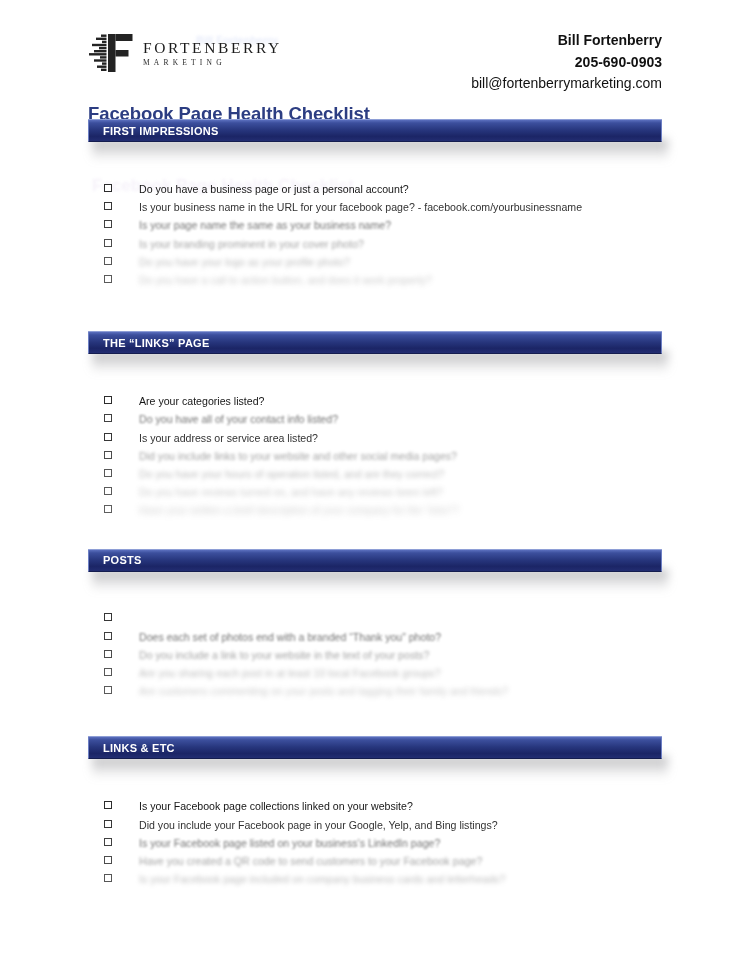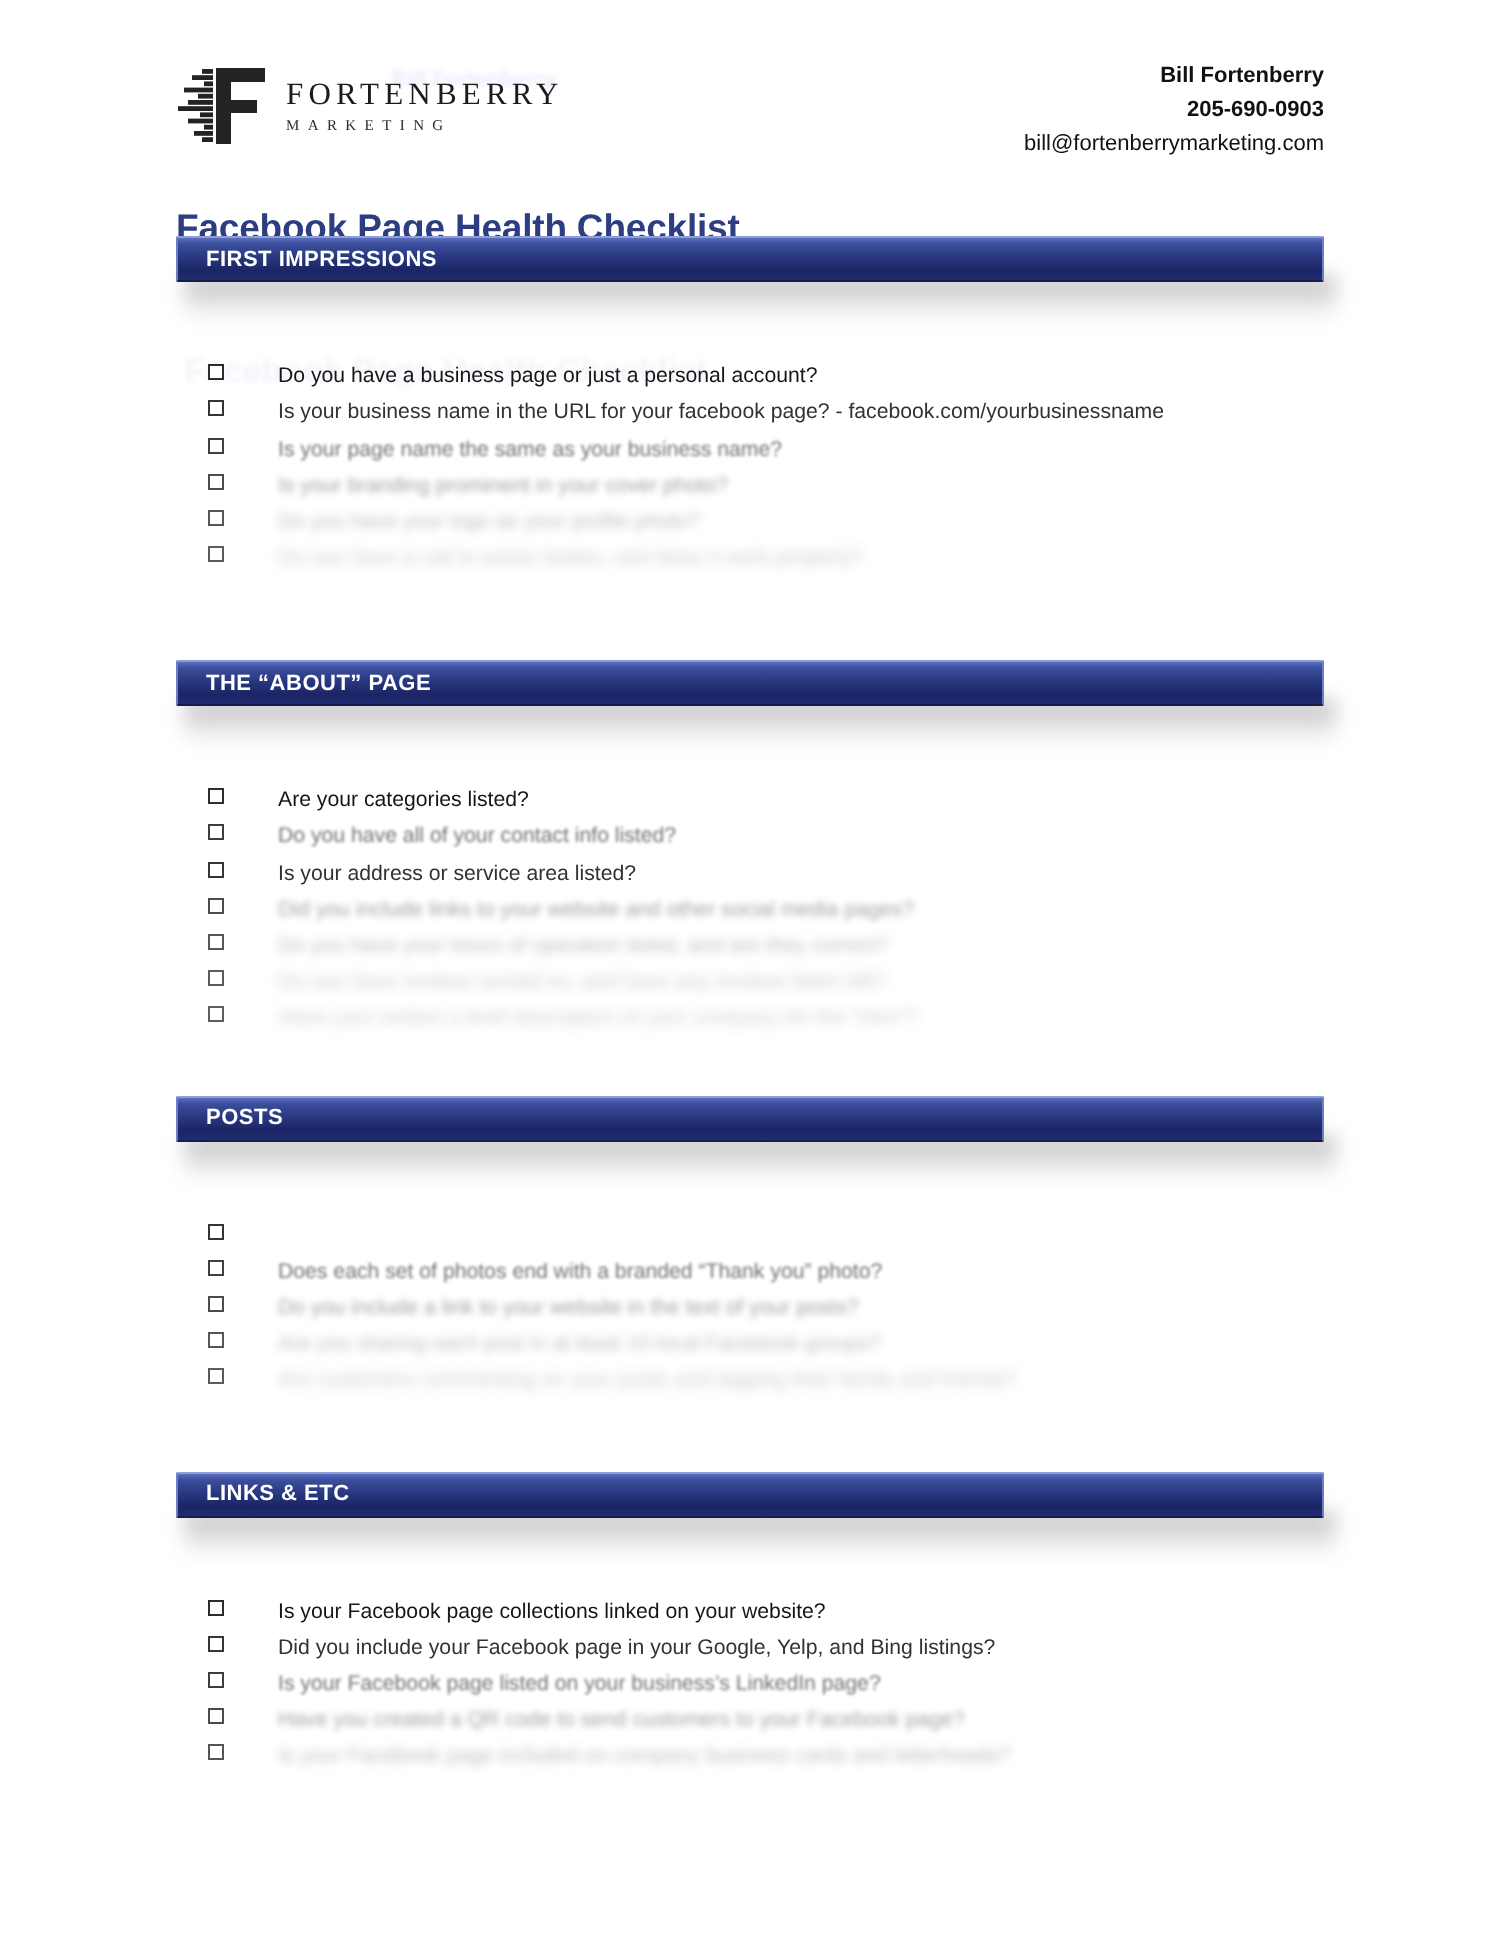--- a/index.html
+++ b/index.html
@@ -63,21 +63,21 @@
     font-family: "Liberation Serif", serif;
     font-size: 7.5px;
     letter-spacing: 4.2px;
     color: #2a2a2a;
     margin-top: 3px;
     font-weight: 400;
   }
 
   .contact-block {
     text-align: right;
-    font-size: 11px;
+    font-size: 14px;
     color: #111111;
     line-height: 1.55;
     margin-top: 2px;
   }
   .contact-name { font-weight: bold; }
   .contact-phone { font-weight: bold; }
   .contact-email { font-weight: normal; }
 
   .doc-title {
     position: absolute;
@@ -243,21 +243,21 @@
 
     <div class="contact-block">
       <div class="contact-name">Bill Fortenberry</div>
       <div class="contact-phone">205-690-0903</div>
       <div class="contact-email">bill@fortenberrymarketing.com</div>
     </div>
   </div>
 
   <div class="doc-title">Facebook Page Health Checklist</div>
 
-  <div id="sections-root" style="margin-top:37px;">
+  <div id="sections-root" style="margin-top:24px;">
       <div class="section" style="margin-bottom: 38px;">
         <div class="bar-wrap">
           <div class="bar-shadow"></div>
           <div class="bar">
             <div class="bar-label">FIRST IMPRESSIONS</div>
           </div>
         </div>
         <ul class="items sec-gap-items">
           <li class="item">
             <span class="cbox cb0"></span>
@@ -282,21 +282,21 @@
           <li class="item">
             <span class="cbox cb5"></span>
             <span class="item-text b5">Do you have a call to action button, and does it work properly?</span>
           </li>
         </ul>
       </div>
       <div class="section" style="margin-bottom: 25px;">
         <div class="bar-wrap">
           <div class="bar-shadow"></div>
           <div class="bar">
-            <div class="bar-label">THE “ABOUT” PAGE</div>
+            <div class="bar-label">THE “LINKS” PAGE</div>
           </div>
         </div>
         <ul class="items sec-gap-items">
           <li class="item">
             <span class="cbox cb0"></span>
             <span class="item-text b0">Are your categories listed?</span>
           </li>
           <li class="item">
             <span class="cbox cb2"></span>
             <span class="item-text b2">Do you have all of your contact info listed?</span>

